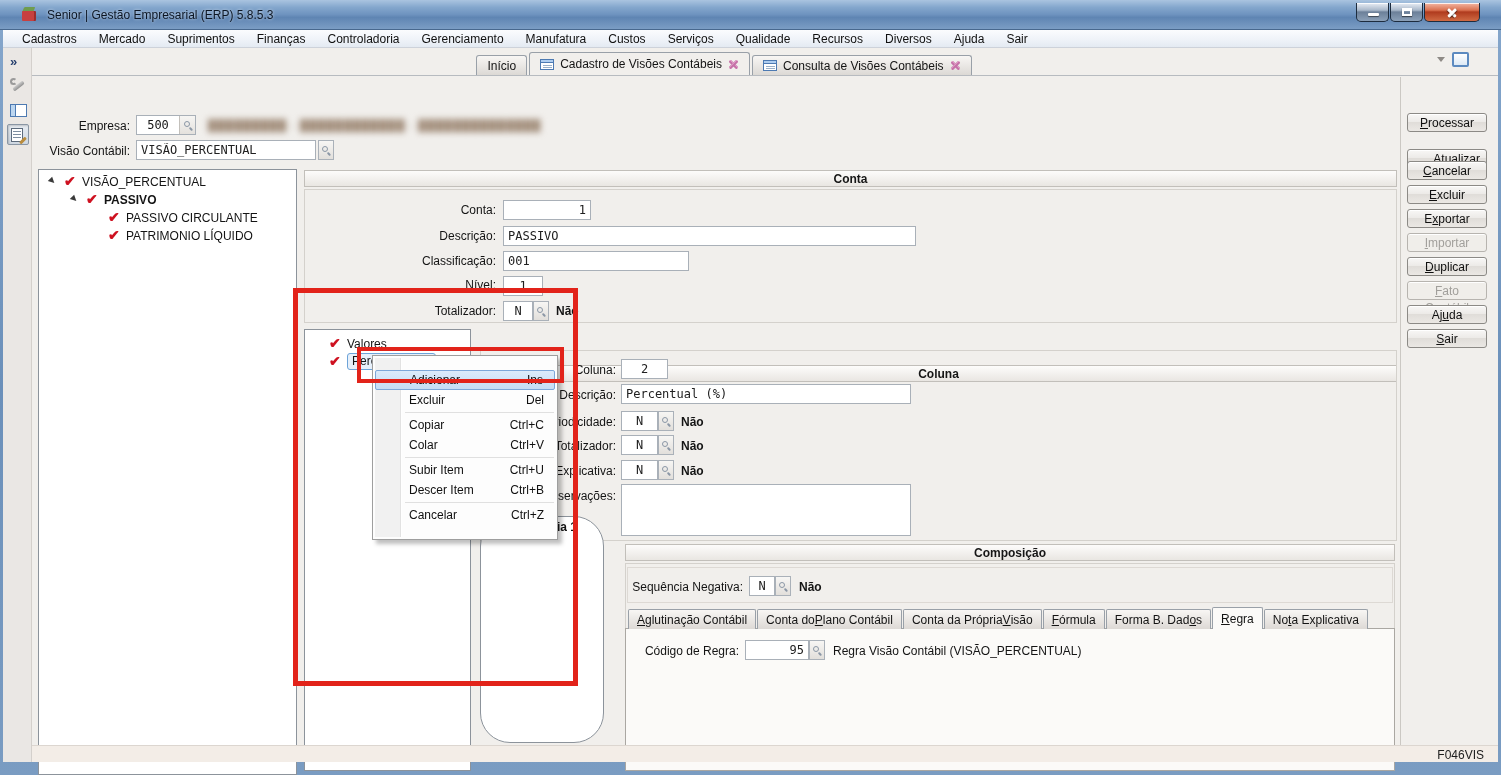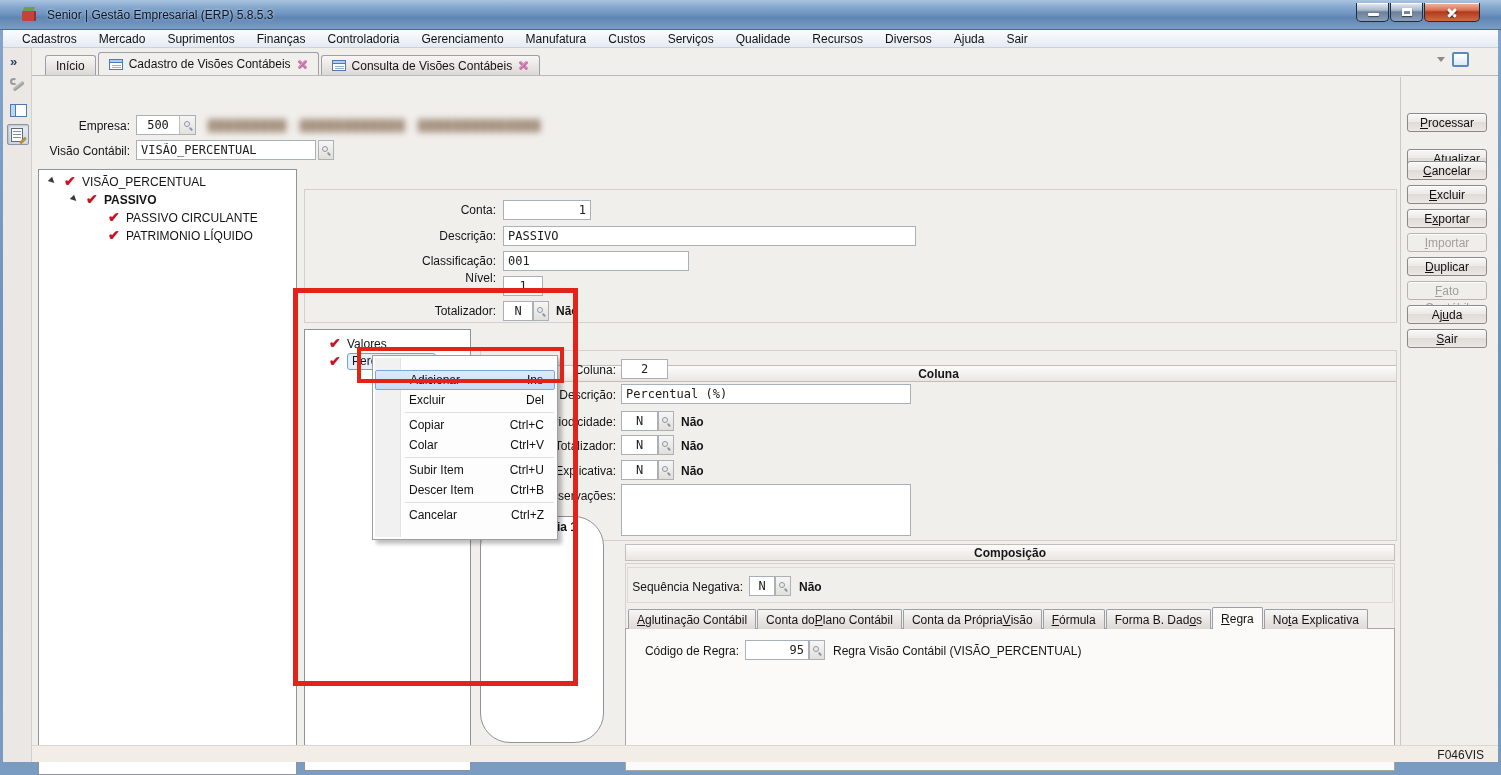--- a/index.html
+++ b/index.html
@@ -29,21 +29,21 @@
   .wrench{position:absolute;left:7px;top:30px;width:16px;height:16px;}
   .wrench .bar{position:absolute;left:2px;top:6px;width:13px;height:4px;background:linear-gradient(180deg,#cfcfcf,#8f8f8f);border-radius:2px;transform:rotate(-38deg);}
   .wrench .head{position:absolute;left:0;top:0;width:7px;height:7px;border:2px solid #9a9a9a;border-radius:50%;border-right-color:transparent;}
   .panel-ico{position:absolute;left:7px;top:56px;width:17px;height:13px;border:1px solid #4d7ab2;background:#fff;}
   .panel-ico i{position:absolute;left:0;top:0;width:5px;height:100%;background:#bcd6f0;border-right:1px solid #4d7ab2;}
   .form-ico-btn{position:absolute;left:4px;top:76px;width:22px;height:21px;border:1px solid #8a96a4;border-radius:2px;background:linear-gradient(180deg,#e7ecf2,#cfd8e2);box-shadow:inset 1px 1px 2px rgba(0,0,0,.18);}
   .form-ico-btn .doc{position:absolute;left:3px;top:3px;width:12px;height:14px;background:#fff;border:1px solid #5d6b7c;}
   .form-ico-btn .doc i{display:block;height:1px;background:#7e8ea0;margin:2px 1px 0 1px;}
   .form-ico-btn .pen{position:absolute;right:1px;bottom:2px;width:8px;height:3px;background:#b98c3e;transform:rotate(-45deg);border-radius:1px;}
   
-  .tabbar{position:absolute;left:30px;top:18px;width:1380px;height:27px;display:flex;align-items:flex-end;padding-left:12px;}
+  .tabbar{position:absolute;left:30px;top:18px;width:1380px;height:27px;display:flex;align-items:flex-end;padding-left:4px;justify-content:center;}
   .tab{display:flex;align-items:center;gap:6px;height:20px;margin-right:2px;padding:0 10px;border:1px solid #99a0a8;border-bottom:none;border-radius:3px 3px 0 0;background:linear-gradient(180deg,#f8f6f4,#dcd9d5);white-space:nowrap;}
   .tab.active{height:23px;background:#f1efec;position:relative;z-index:3;}
   .doc-ico{position:relative;width:14px;height:11px;border:1px solid #4d7ab2;background:#fff;flex:0 0 auto;}
   .doc-ico i{position:absolute;left:0;top:0;width:100%;height:3px;background:#aecdf0;border-bottom:1px solid #4d7ab2;}
   .doc-ico u{position:absolute;left:2px;top:5px;width:9px;height:1px;background:#9ab0c8;text-decoration:none;box-shadow:0 2px 0 #9ab0c8;}
   .x-ico{position:relative;width:11px;height:11px;flex:0 0 auto;}
   .x-ico i{position:absolute;left:0;top:4px;width:11px;height:3px;background:#c672a8;border-radius:1px;box-shadow:inset 0 1px 0 #e3a8cc;}
   .x-ico i:first-child{transform:rotate(45deg);}
   .x-ico i:last-child{transform:rotate(-45deg);}
   .mini-caret{position:absolute;left:1434px;top:27px;width:0;height:0;border:4px solid transparent;border-top:5px solid #8e8a86;}
@@ -224,28 +224,29 @@
           <div class="trow">
             <span class="chk" style="left: 69px;">✔</span>
             <span class="tlabel" style="left: 87px;">PASSIVO CIRCULANTE</span>
           </div>
           <div class="trow">
             <span class="chk" style="left: 69px;">✔</span>
             <span class="tlabel" style="left: 87px;">PATRIMONIO LÍQUIDO</span>
           </div>
         </div>
 
+      <div class="ghead" style="left:272px;top:94px;width:1093px;">Conta</div>
       <div class="gbody" style="left:272px;top:113px;width:1093px;height:134px;"></div>
       <div class="flabel" style="left:281px;top:127px;width:183px;">Conta:</div>
       <input class="mono-input" style="left: 471px; top: 124px; width: 88px; text-align: right;" value="1">
       <div class="flabel" style="left:281px;top:153px;width:183px;">Descrição:</div>
       <input class="mono-input" style="left: 471px; top: 150px; width: 413px;" value="PASSIVO">
       <div class="flabel" style="left:281px;top:178px;width:183px;">Classificação:</div>
       <input class="mono-input" style="left: 471px; top: 175px; width: 186px;" value="001">
-      <div class="flabel" style="left:281px;top:195px;width:183px;">Nível:</div>
+      <div class="flabel" style="left:281px;top:202px;width:183px;">Nível:</div>
       <input class="mono-input" style="left: 471px; top: 200px; width: 40px; text-align: center;" value="1">
       <div class="flabel" style="left:281px;top:228px;width:183px;">Totalizador:</div>
       <input class="mono-input" style="left: 471px; top: 225px; width: 30px; text-align: center;" value="N">
       <div class="lookup-btn" style="left:501px;top:225px;">
           <span class="mag">
             <b></b>
             <i></i>
           </span>
         </div>
       <div class="flabel suffix" style="left:524px;top:228px;text-align:left;">Não</div>

